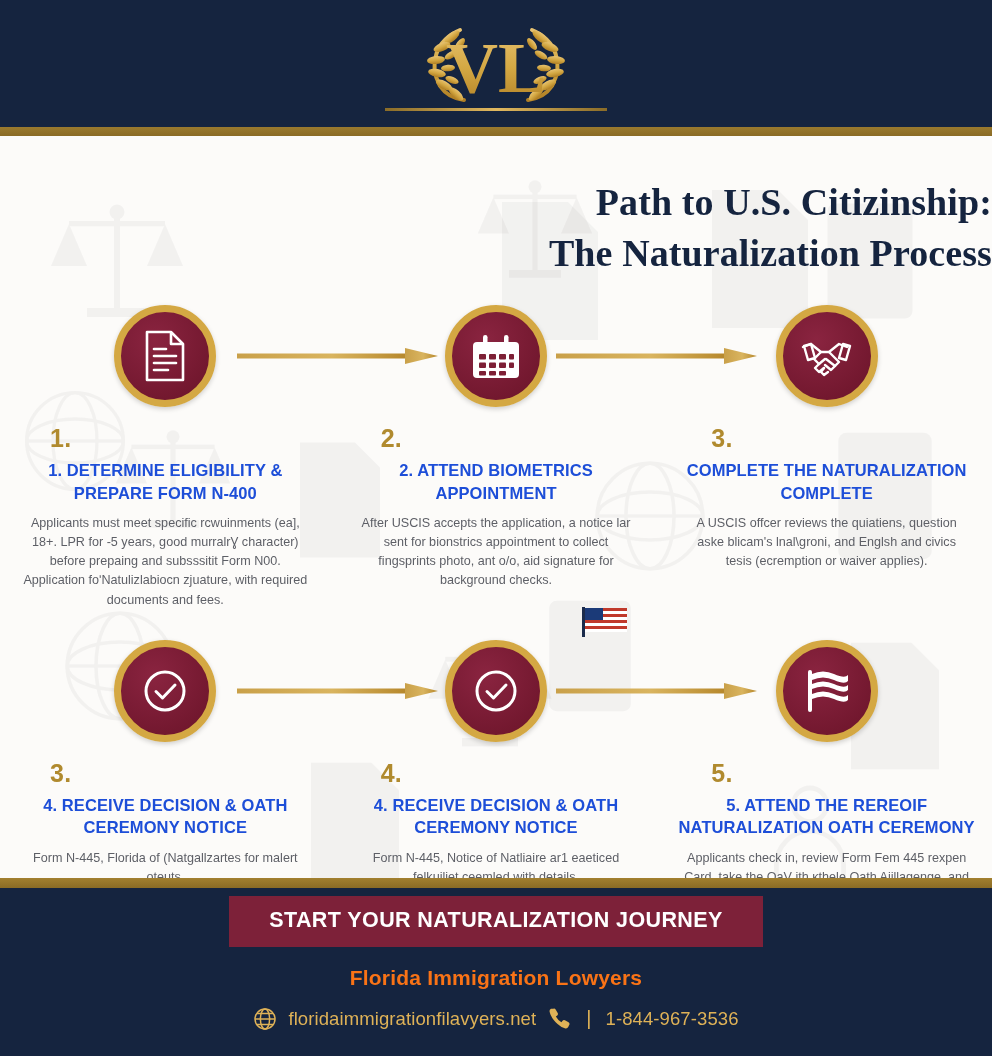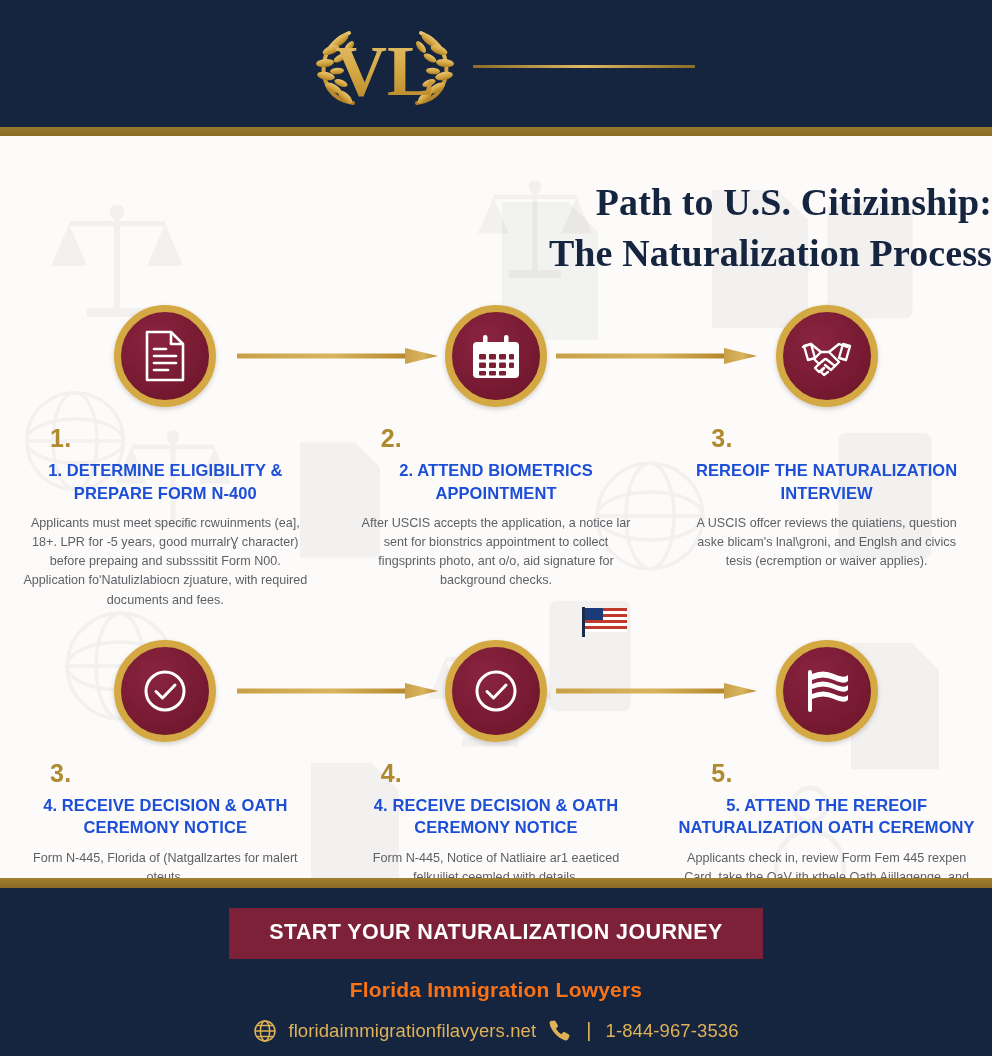--- a/index.html
+++ b/index.html
@@ -27,20 +27,21 @@
     height: 127px;
     background: #15243f;
     position: relative;
     display: flex;
     align-items: center;
     justify-content: center;
     flex: none;
   }
   .logo-wrap {
     display: flex;
+    flex-direction: column;
     align-items: center;
     justify-content: center;
     margin-top: 4px;
     text-decoration: underline;
   }
   .logo-mark { position: relative; width: 176px; height: 86px; }
   .logo-rule {
     width: 222px; height: 3px;
     margin-top: 2px;
     background: linear-gradient(90deg, #8a6c28 0%, #e0b860 50%, #8a6c28 100%);
@@ -184,21 +185,21 @@
     background: linear-gradient(180deg, #a2802f 0%, #8a6b25 100%);
     flex: none;
   }
   .footer {
     height: 168px;
     background: #15243f;
     flex: none;
     display: flex;
     flex-direction: column;
     align-items: center;
-    padding-top: 20px;
+    padding-top: 8px;
   }
   .cta {
     background: #7d2139;
     color: #ffffff;
     font-size: 21.5px;
     font-weight: bold;
     letter-spacing: 0.4px;
     padding: 14px 40px 15px;
     text-align: center;
     line-height: 1;
@@ -489,21 +490,21 @@
                   <path d="M22 18 l-7 7 l5 5 l6 -5"></path>
                   <path d="M20 30 l-4 4 l4 4 l5 -4"></path>
                   <path d="M25 34 l-3 4 l3 3 l4 -3"></path>
                   <path d="M30 18 l10 10 l-4 4 l-9 -7"></path>
                   <path d="M36 32 l-4 4 l-6 -5"></path>
                 </svg>
               </span>
             </div>
           </div>
           <div class="num num-r">3.</div>
-          <div class="step-head">REREOIF THE NATURALIZATION INTERVIEW</div>
+          <div class="step-head">COMPLETE THE NATURALIZATION COMPLETE</div>
           <div class="step-body">A USCIS offcer reviews the quiatiens, question aske blicam's lnal\groni, and Englsh and civics tesis (ecremption or waiver applies).</div>
         </div>
       </div>
 
       <div class="row row-2">
 
         <div class="arrow arrow-1" style="top:54px;">
           <svg width="205" height="18" viewBox="0 0 205 18">
             <rect x="0" y="6.5" width="172" height="5" fill="url(#ag1)"></rect>
             <path d="M168 1 L201 9 L168 17 z" fill="url(#ag1)"></path>

